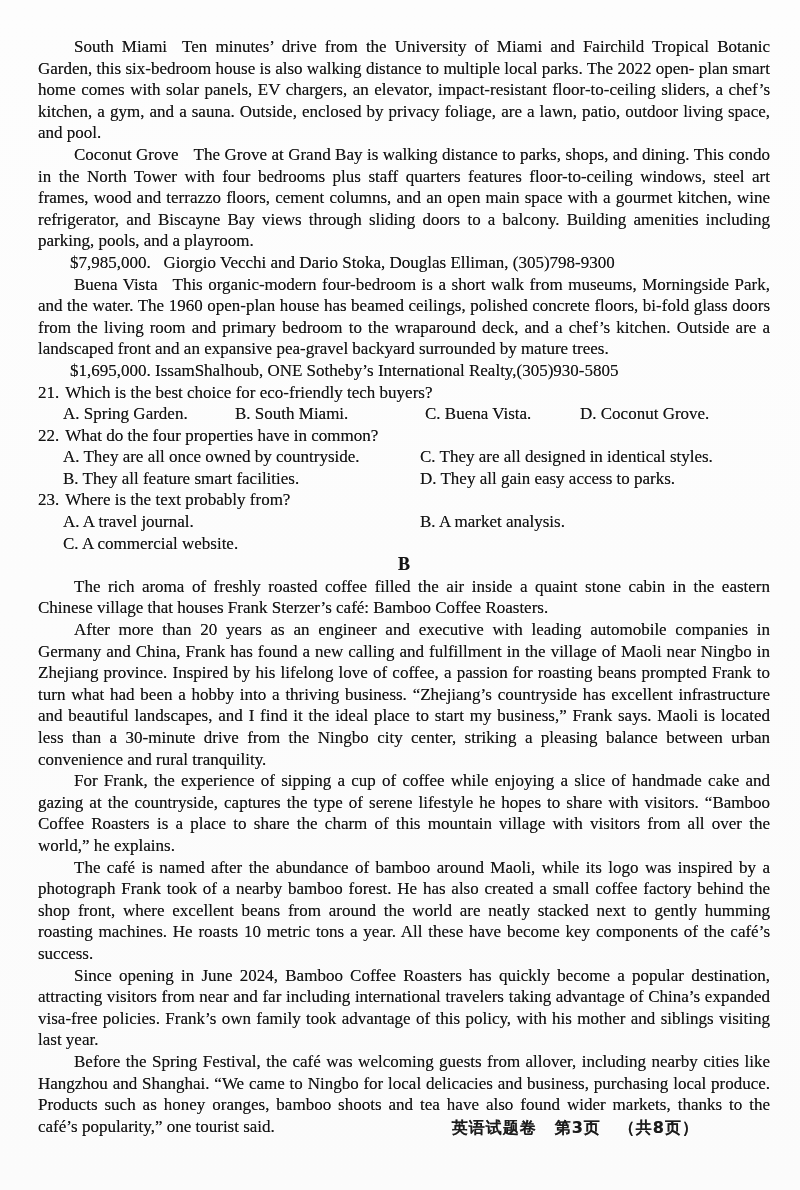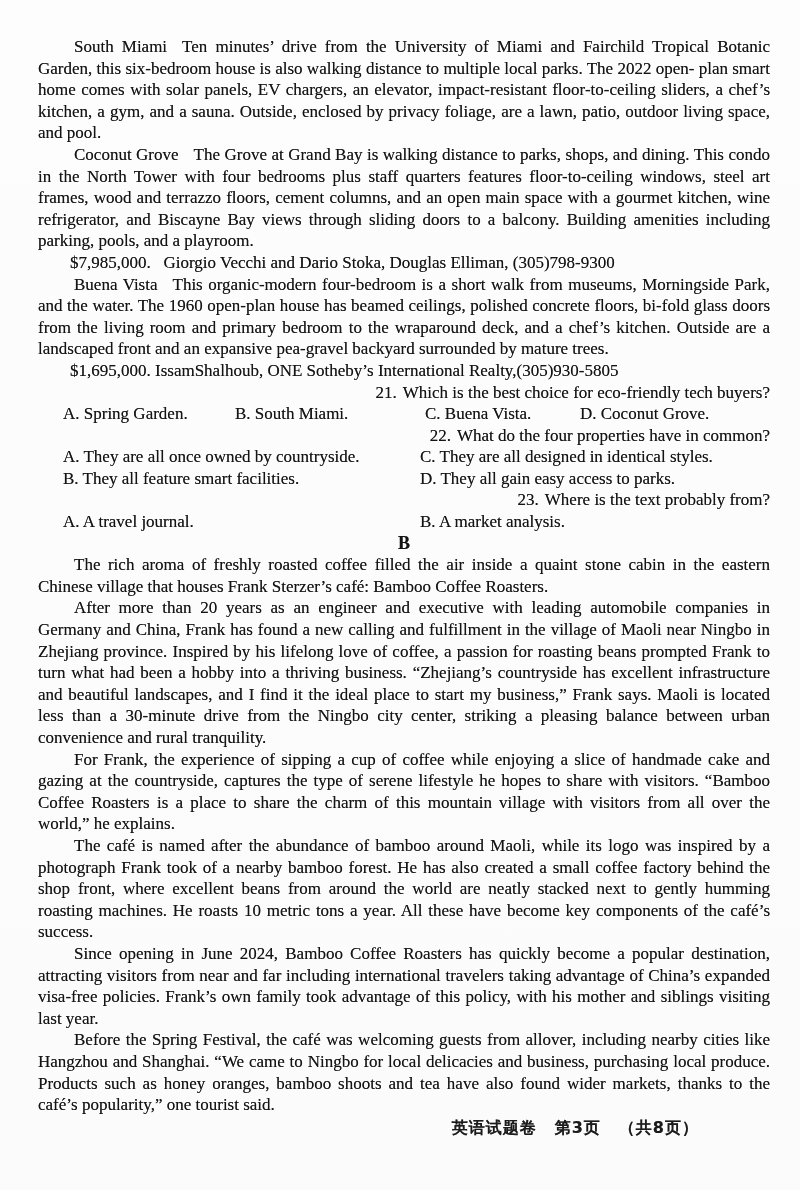--- a/index.html
+++ b/index.html
@@ -31,21 +31,21 @@
     text-indent: 36px;
   }
   .lead {
     font-weight: normal;
     margin-right: 15px;
   }
   .price-line {
     padding-left: 32px;
     text-align: left;
   }
-  .question-line { text-align: right; }
+  .question-line { text-align: left; }
   .q-num { margin-right: 6px; }
   .options-row-4 {
     display: grid;
     grid-template-columns: 172px 190px 155px auto;
     padding-left: 25px;
   }
   .options-grid-2 {
     display: grid;
     grid-template-columns: 357px auto;
     padding-left: 25px;
@@ -102,20 +102,21 @@
       <span>B. They all feature smart facilities.</span>
       <span>D. They all gain easy access to parks.</span>
     </div>
   </div>
 
   <div>
     <p class="question-line"><span class="q-num">23.</span><span>Where is the text probably from?</span></p>
     <div class="options-grid-2">
       <span>A. A travel journal.</span>
       <span>B. A market analysis.</span>
+      <span>C. A commercial website.</span>
     </div>
   </div>
 
   <p class="section-label">B</p>
 
   <p class="para">The rich aroma of freshly roasted coffee filled the air inside a quaint stone cabin in the eastern Chinese village that houses Frank Sterzer’s café: Bamboo Coffee Roasters.</p>
   <p class="para">After more than 20 years as an engineer and executive with leading automobile companies in Germany and China, Frank has found a new calling and fulfillment in the village of Maoli near Ningbo in Zhejiang province. Inspired by his lifelong love of coffee, a passion for roasting beans prompted Frank to turn what had been a hobby into a thriving business. “Zhejiang’s countryside has excellent infrastructure and beautiful landscapes, and I find it the ideal place to start my business,” Frank says. Maoli is located less than a 30-minute drive from the Ningbo city center, striking a pleasing balance between urban convenience and rural tranquility.</p>
   <p class="para">For Frank, the experience of sipping a cup of coffee while enjoying a slice of handmade cake and gazing at the countryside, captures the type of serene lifestyle he hopes to share with visitors. “Bamboo Coffee Roasters is a place to share the charm of this mountain village with visitors from all over the world,” he explains.</p>
   <p class="para">The café is named after the abundance of bamboo around Maoli, while its logo was inspired by a photograph Frank took of a nearby bamboo forest. He has also created a small coffee factory behind the shop front, where excellent beans from around the world are neatly stacked next to gently humming roasting machines. He roasts 10 metric tons a year. All these have become key components of the café’s success.</p>
   <p class="para">Since opening in June 2024, Bamboo Coffee Roasters has quickly become a popular destination, attracting visitors from near and far including international travelers taking advantage of China’s expanded visa-free policies. Frank’s own family took advantage of this policy, with his mother and siblings visiting last year.</p>

